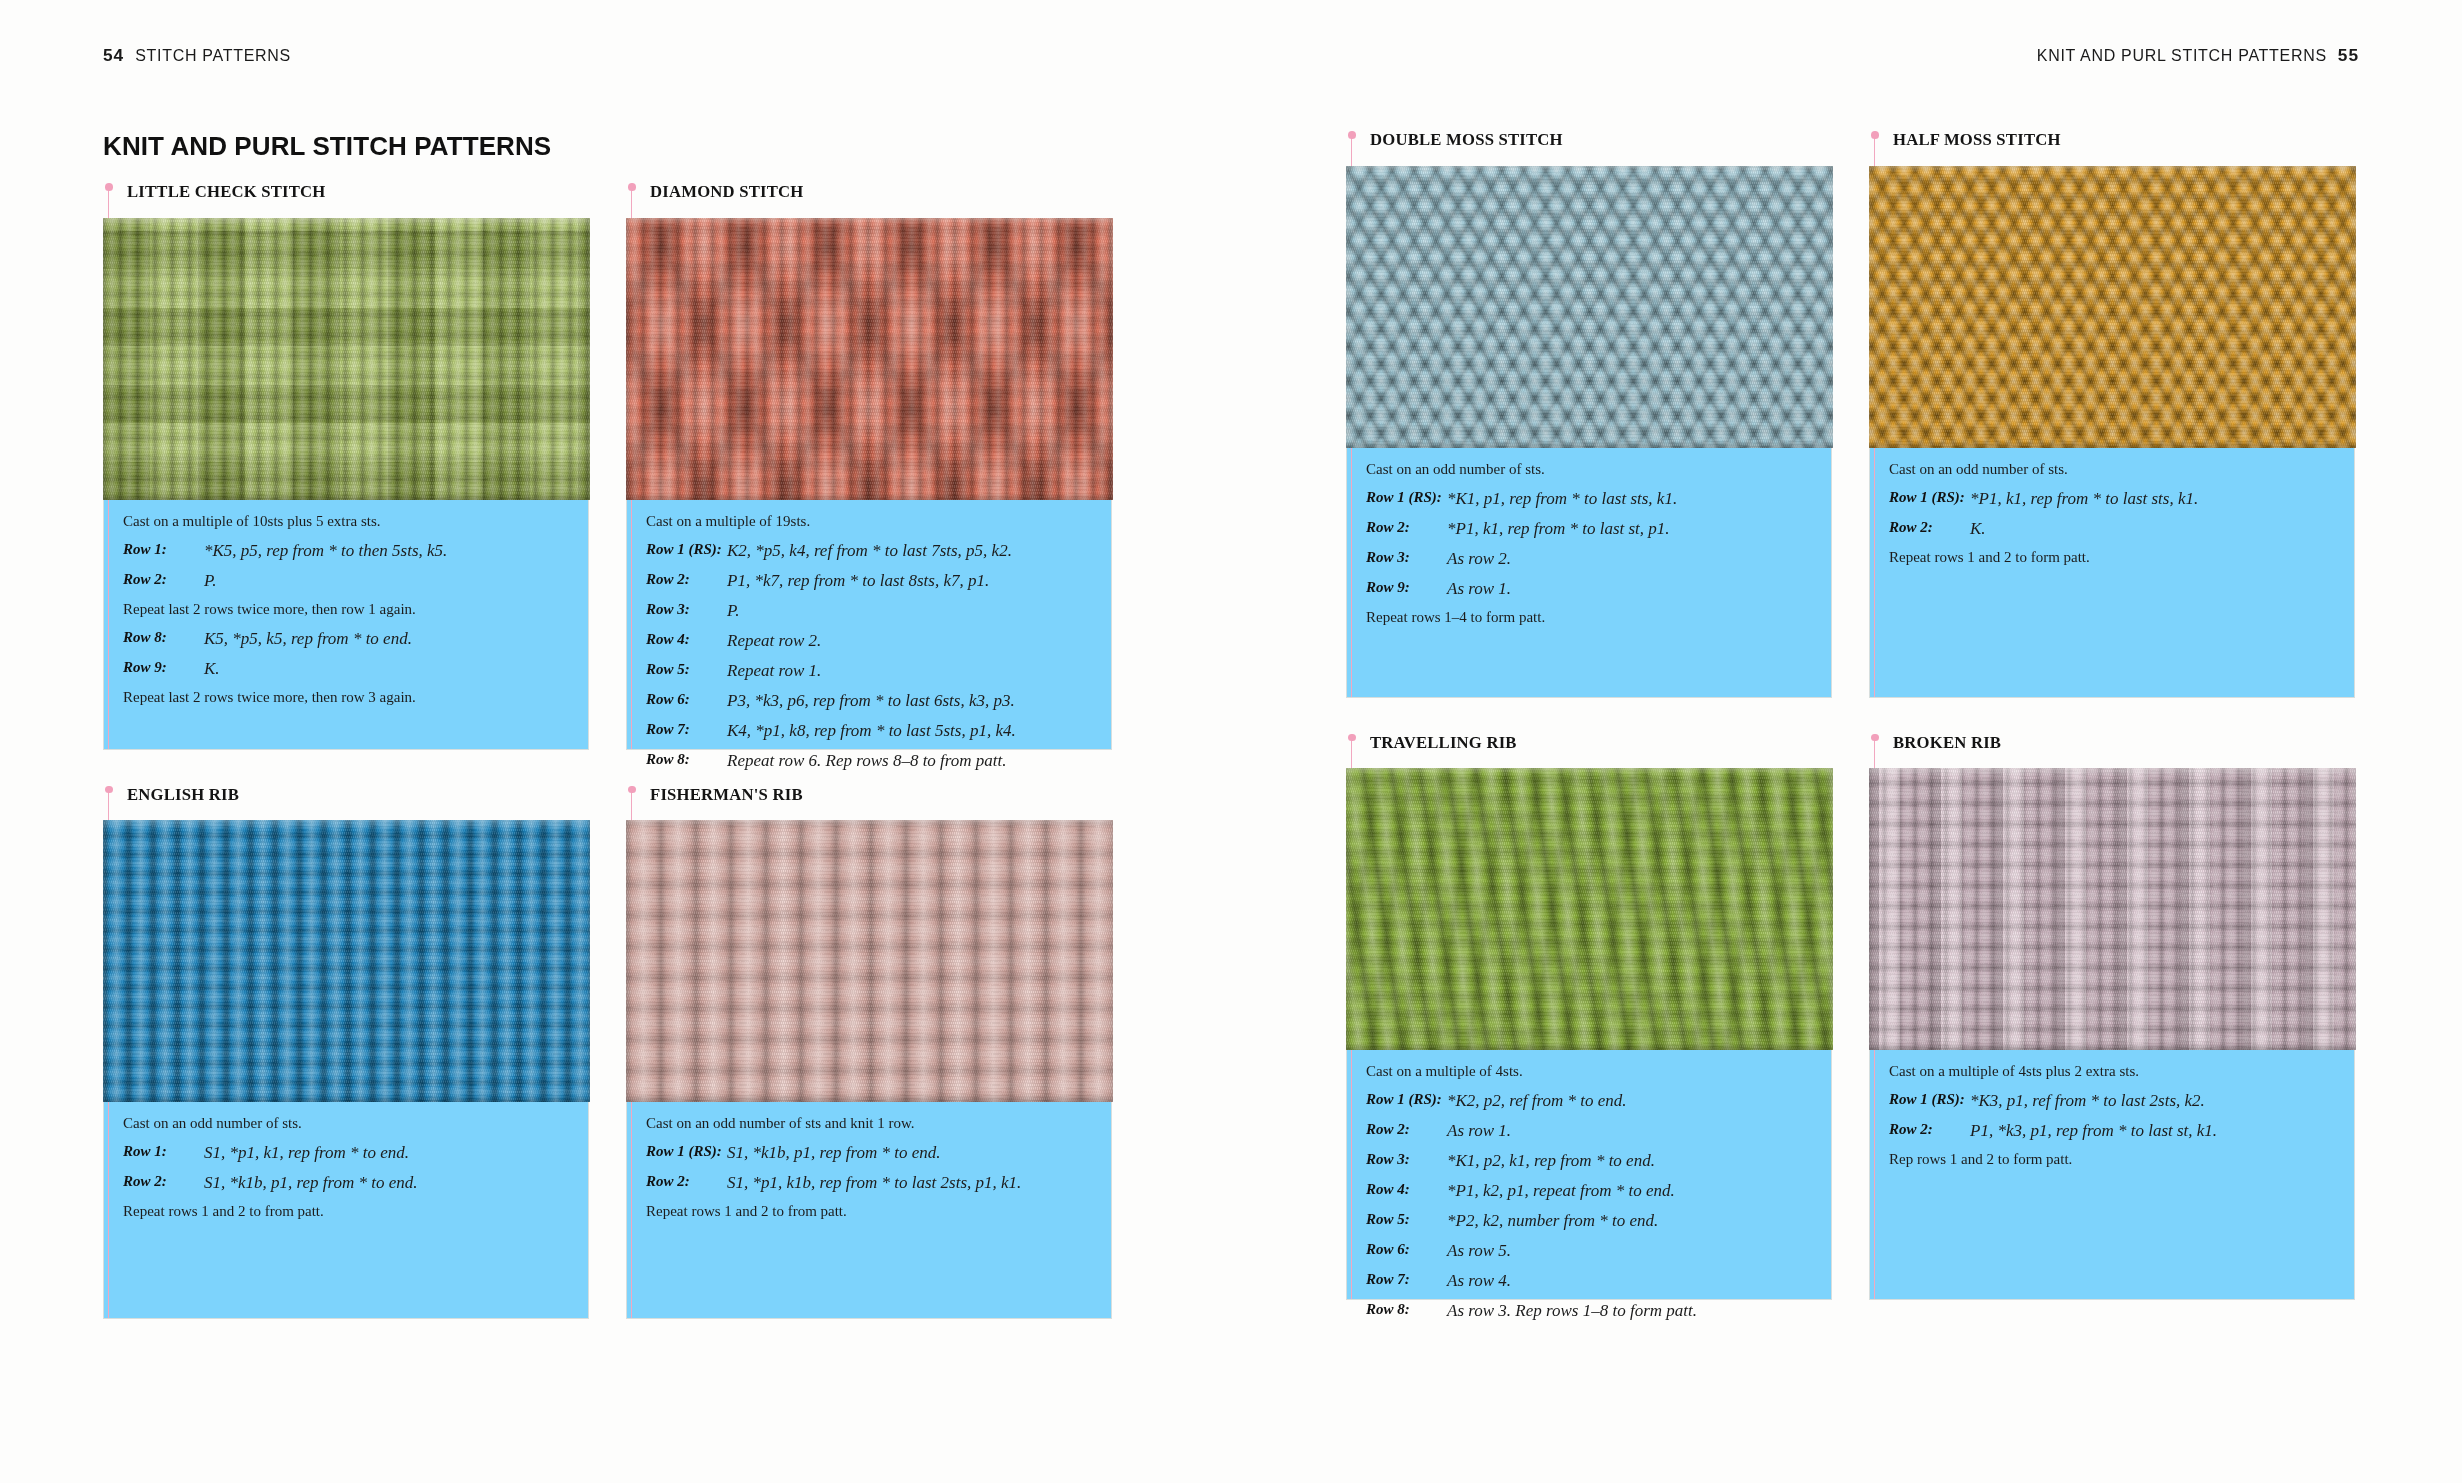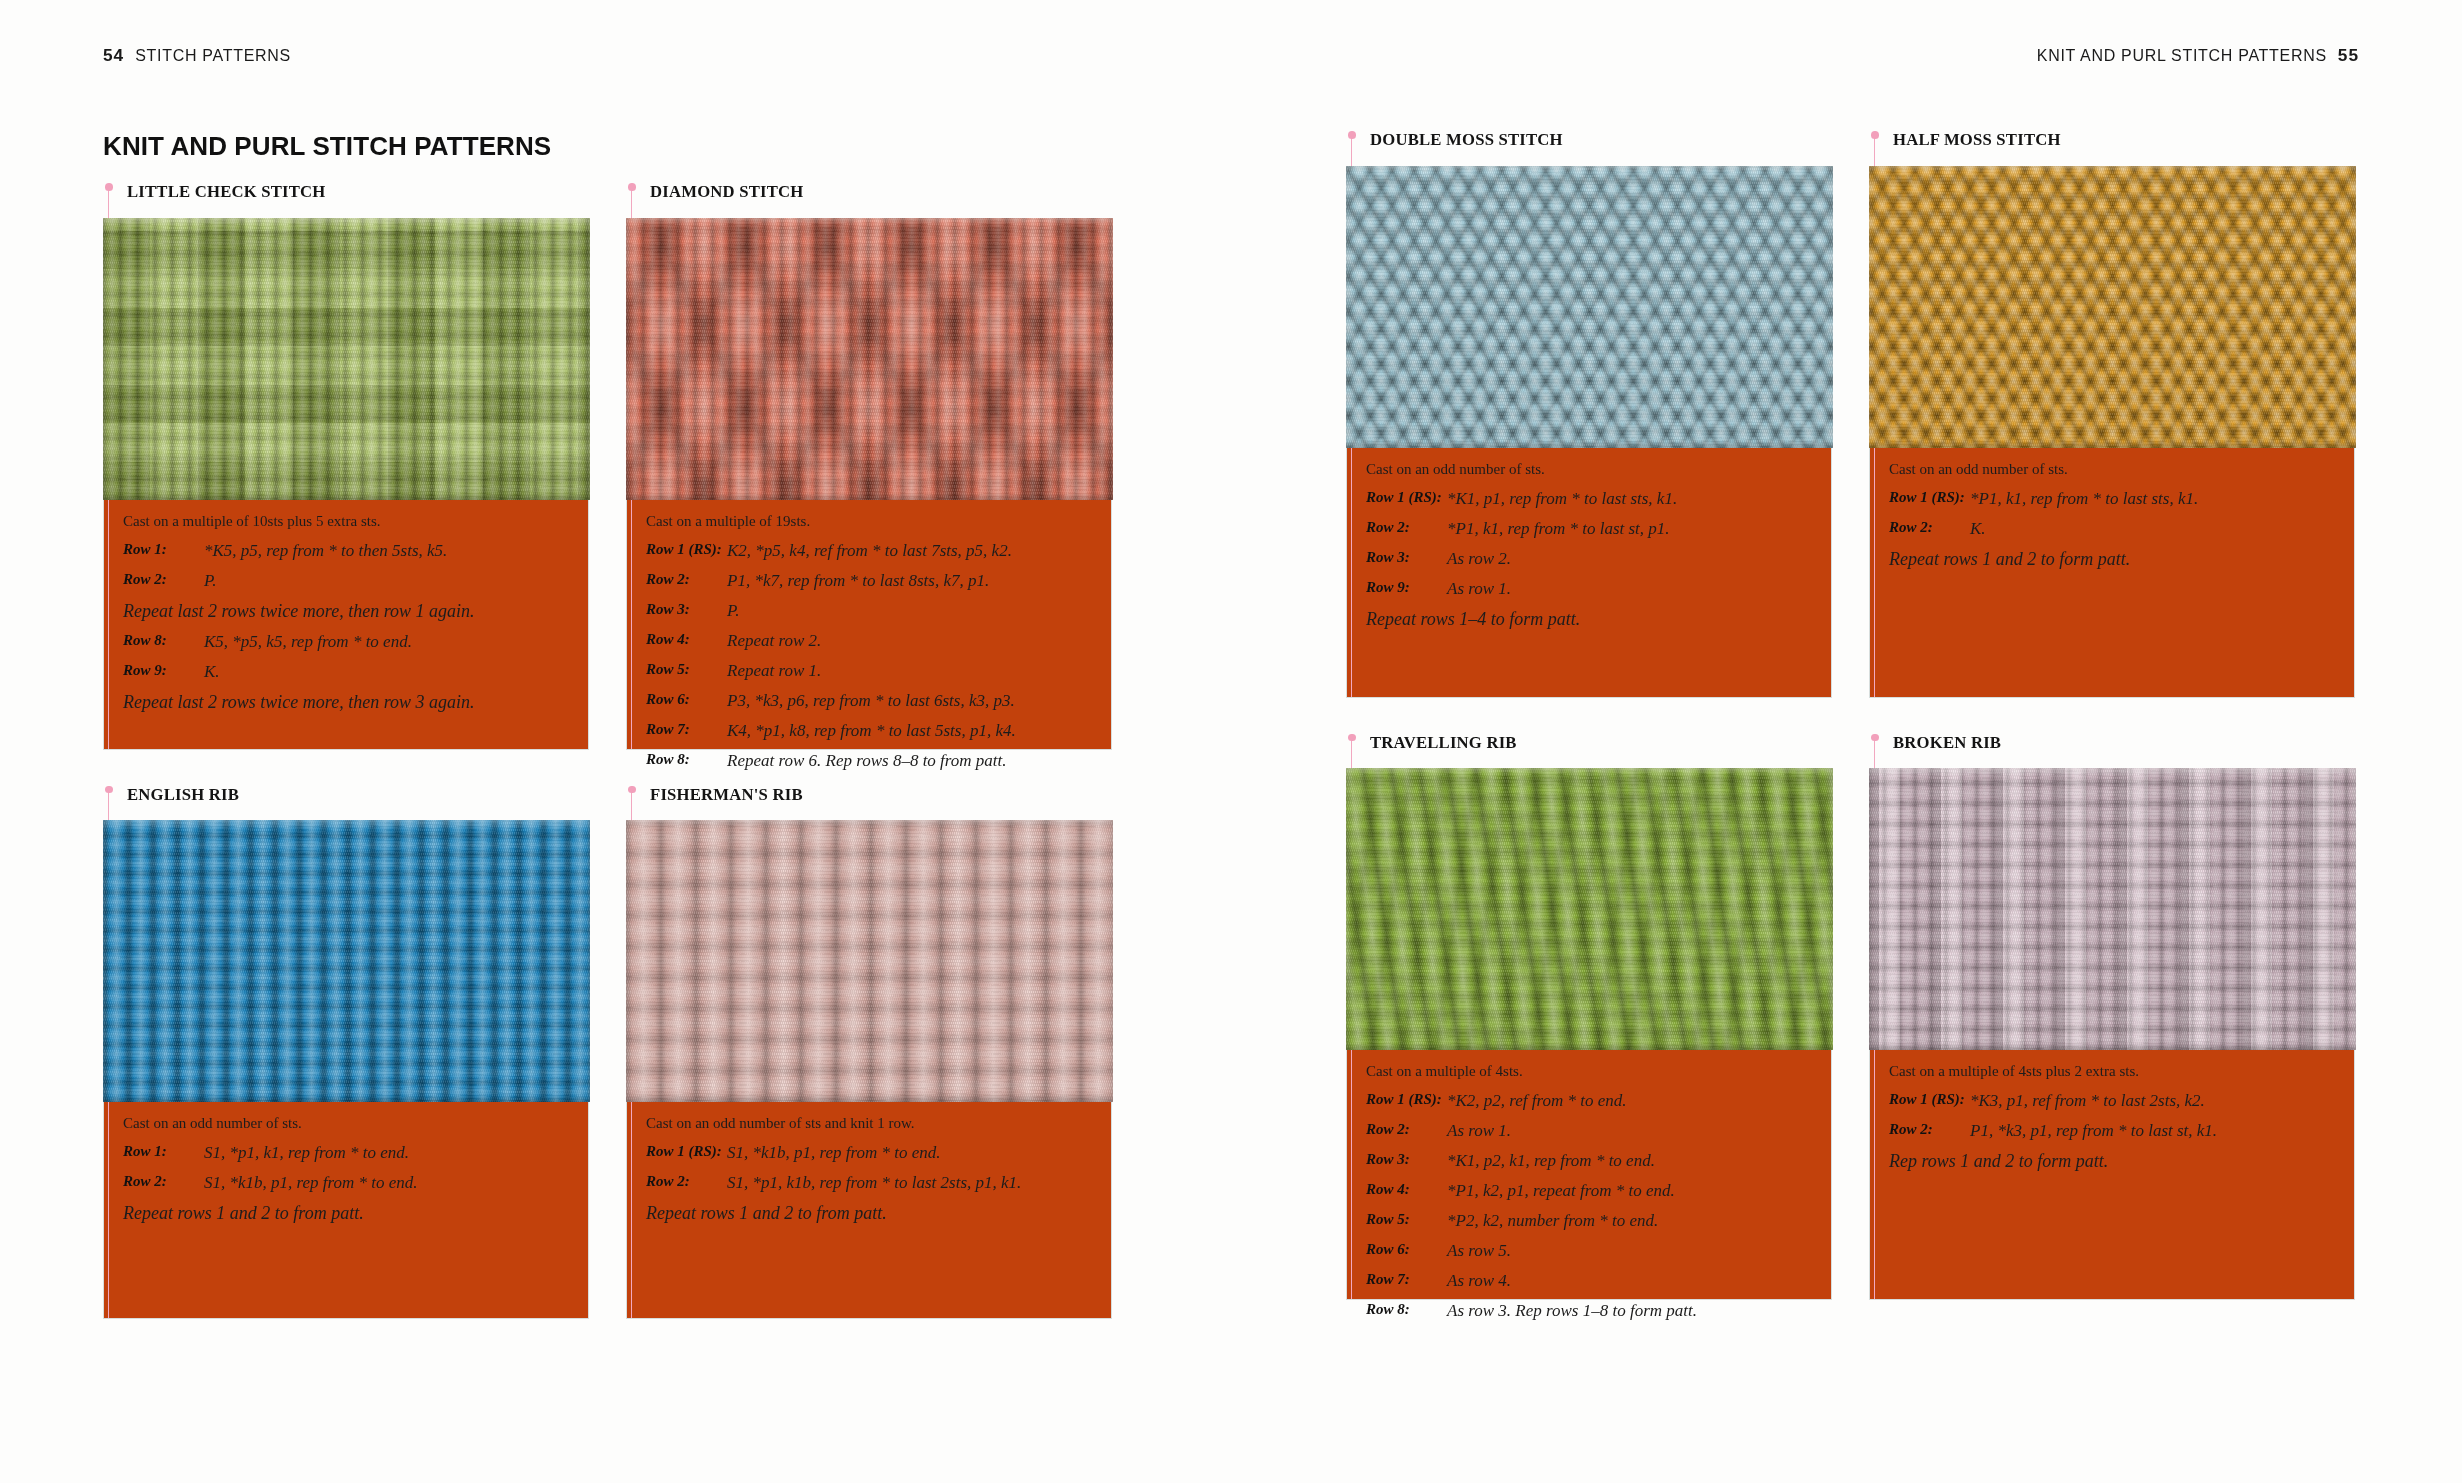--- a/index.html
+++ b/index.html
@@ -262,21 +262,21 @@
     box-shadow: inset 0 3.2px 5.8px rgba(255,255,255,0.30),
                 inset 0 -3.8px 7.7px rgba(0,0,0,0.17);
   }
 
   
   .instr {
     width: 486px;
     border: 0.6px solid #d7dedd;
     border-top: none;
     box-sizing: border-box;
-    background: #c2410c;
+    background: #7dd3fc;
     padding: 14px 19px 16.7px 19px;
   }
   .instr.h-tall  { height: 250px; }
   .instr.h-mid   { height: 217px; }
 
   .cast {
     font-size: 15px;
     color: #1c1c1c;
     line-height: 1;
     margin: 0 0 13px 0;
@@ -294,26 +294,25 @@
     font-size: 15px;
     color: #111111;
     width: 81px;
     flex: 0 0 81px;
   }
   .rowline .rtext {
     font-size: 17px;
     color: #1c1c1c;
   }
   .note {
-    font-size: 18px;
+    font-size: 15px;
     color: #1c1c1c;
     line-height: 1;
     margin: 0 0 13px 0;
     white-space: nowrap;
-    font-style: italic;
   }
 </style>
 </head>
 <body>
 
 <div class="page left">
 
   <div class="runhead left">
     <span class="folio">54</span>
     <span class="rh-label">STITCH PATTERNS</span>

